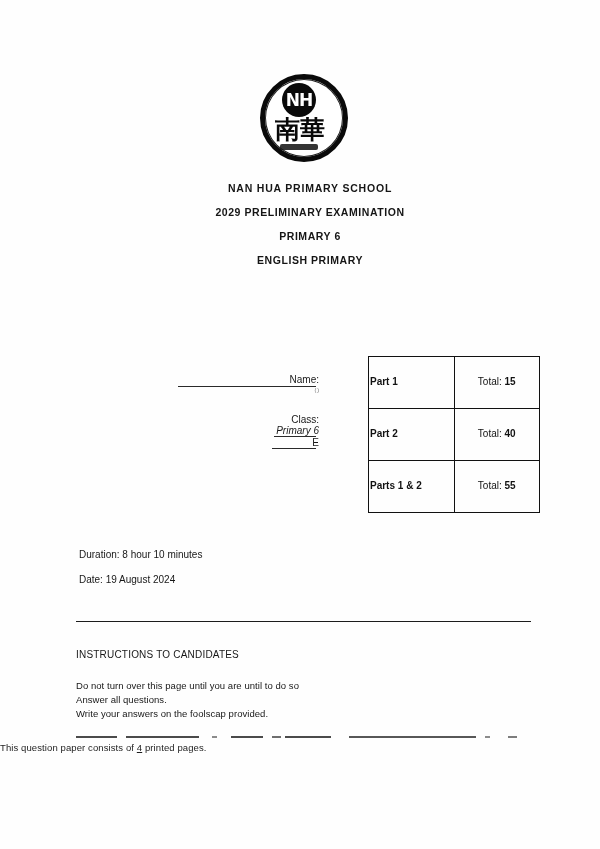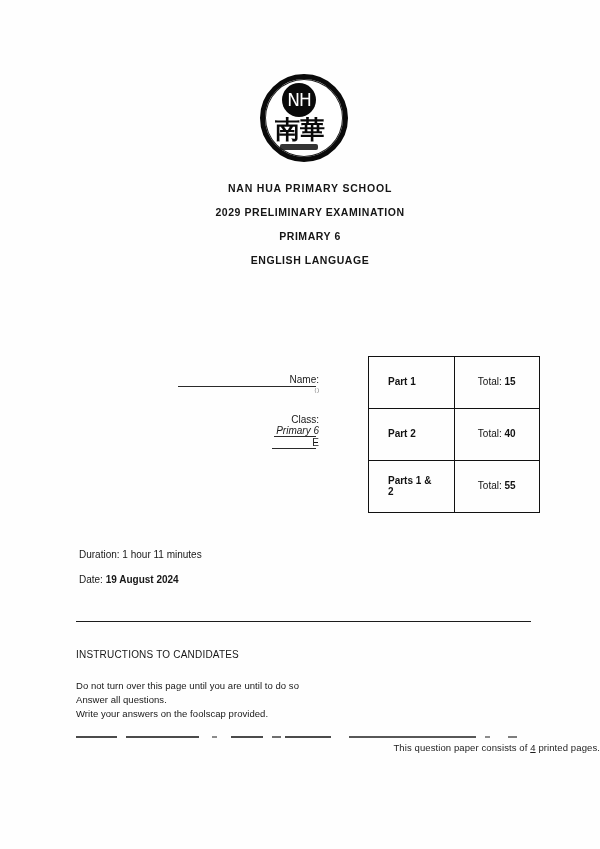--- a/index.html
+++ b/index.html
@@ -51,21 +51,21 @@
   .crest-nh {
     position: absolute;
     left: 26px;
     top: 11px;
     width: 34px;
     height: 34px;
     border-radius: 50%;
     background: #0a0a0a;
     color: #ffffff;
     font-family: "DejaVu Sans", sans-serif;
-    font-weight: 400;
+    font-weight: 700;
     font-size: 17px;
     letter-spacing: -1px;
     display: flex;
     align-items: center;
     justify-content: center;
     line-height: 1;
   }
   .crest-han {
     position: absolute;
     left: 0;
@@ -156,21 +156,21 @@
     top: 356px;
     width: 172px;
     border-collapse: collapse;
     table-layout: fixed;
   }
   .marks-table td {
     border: 1.2px solid #111;
     height: 49px;
     font-size: 10px;
     color: #121212;
-    padding: 0 19px;
+    padding: 0 1px;
   }
   .marks-table td.part {
     width: 50%;
     font-weight: 700;
     text-align: left;
     vertical-align: middle;
     padding-bottom: 2px;
   }
   .marks-table td.total {
     width: 50%;
@@ -182,21 +182,21 @@
 
   
   .meta {
     position: absolute;
     left: 79px;
     top: 549px;
     font-size: 10px;
     color: #171717;
   }
   .meta .duration { margin-bottom: 14px; }
-  .meta .date b { font-weight: 700; }
+  .meta .date b { font-weight: 400; }
 
   
   .divider {
     position: absolute;
     left: 76px;
     top: 621px;
     width: 455px;
     height: 0;
     border-top: 1.3px solid #1c1c1c;
   }
@@ -248,21 +248,21 @@
         transparent 91% 95%,
         #666 95% 97%,
         transparent 97% 100%);
     opacity: 0.85;
   }
   .footer-text {
     position: absolute;
     left: 0;
     right: 0;
     top: 742px;
-    text-align: right;
+    text-align: left;
     font-size: 9.5px;
     color: #1d1d1d;
     letter-spacing: 0.1px;
   }
   .footer-text u { text-underline-offset: 1px; }
 </style>
 </head>
 <body>
 
 <div class="page">
@@ -273,21 +273,21 @@
       <div class="crest-nh">NH</div>
       <div class="crest-han">南華</div>
       <div class="crest-base"></div>
     </div>
   </div>
 
   <div class="heading">
     <div>NAN HUA PRIMARY SCHOOL</div>
     <div>2029 PRELIMINARY EXAMINATION</div>
     <div>PRIMARY 6</div>
-    <div>ENGLISH LANGUAGE</div>
+    <div>ENGLISH PRIMARY</div>
   </div>
 
   <div class="idblock">
     <div class="id-row">
       <span class="id-label">Name:</span>
       <span class="rule name-rule"></span>
       <span class="paren">(          )</span>
     </div>
     <div class="id-row second">
       <span class="id-label">Class:</span>
@@ -309,21 +309,21 @@
         <td class="total"><span>Total:</span> <b>40</b></td>
       </tr>
       <tr>
         <td class="part">Parts 1 &amp; 2</td>
         <td class="total"><span>Total:</span> <b>55</b></td>
       </tr>
     </tbody>
   </table>
 
   <div class="meta">
-    <div class="duration">Duration: 1 hour 11 minutes</div>
+    <div class="duration">Duration: 8 hour 10 minutes</div>
     <div class="date"><span>Date:</span> <b>19 August 2024</b></div>
   </div>
 
   <div class="divider"></div>
 
   <div class="instructions">
     <div class="instr-title">INSTRUCTIONS TO CANDIDATES</div>
     <div class="instr-line">Do  not turn over this page until you are until to do so</div>
     <div class="instr-line">Answer all questions.</div>
     <div class="instr-line">Write your answers on the foolscap provided.</div>

